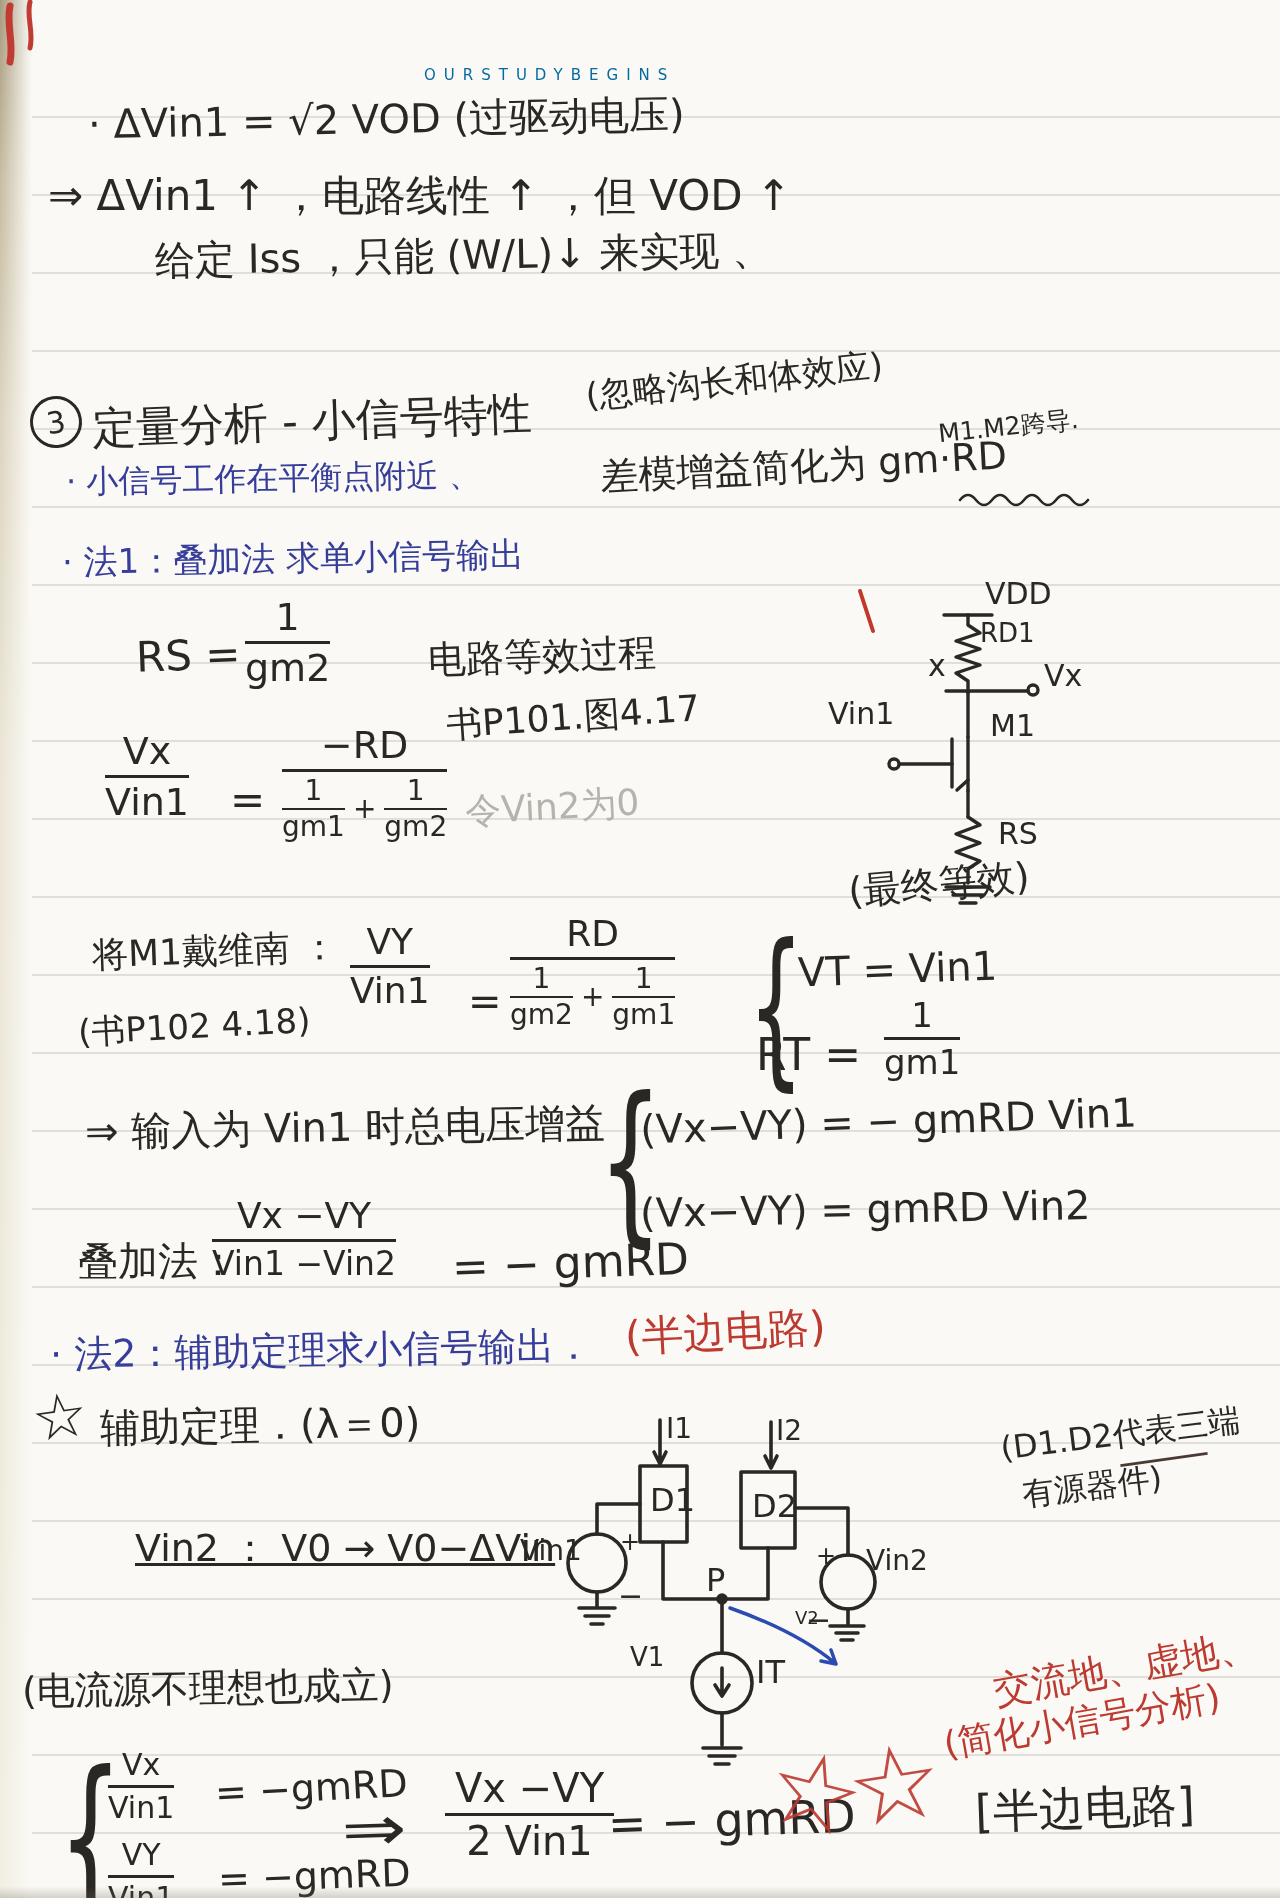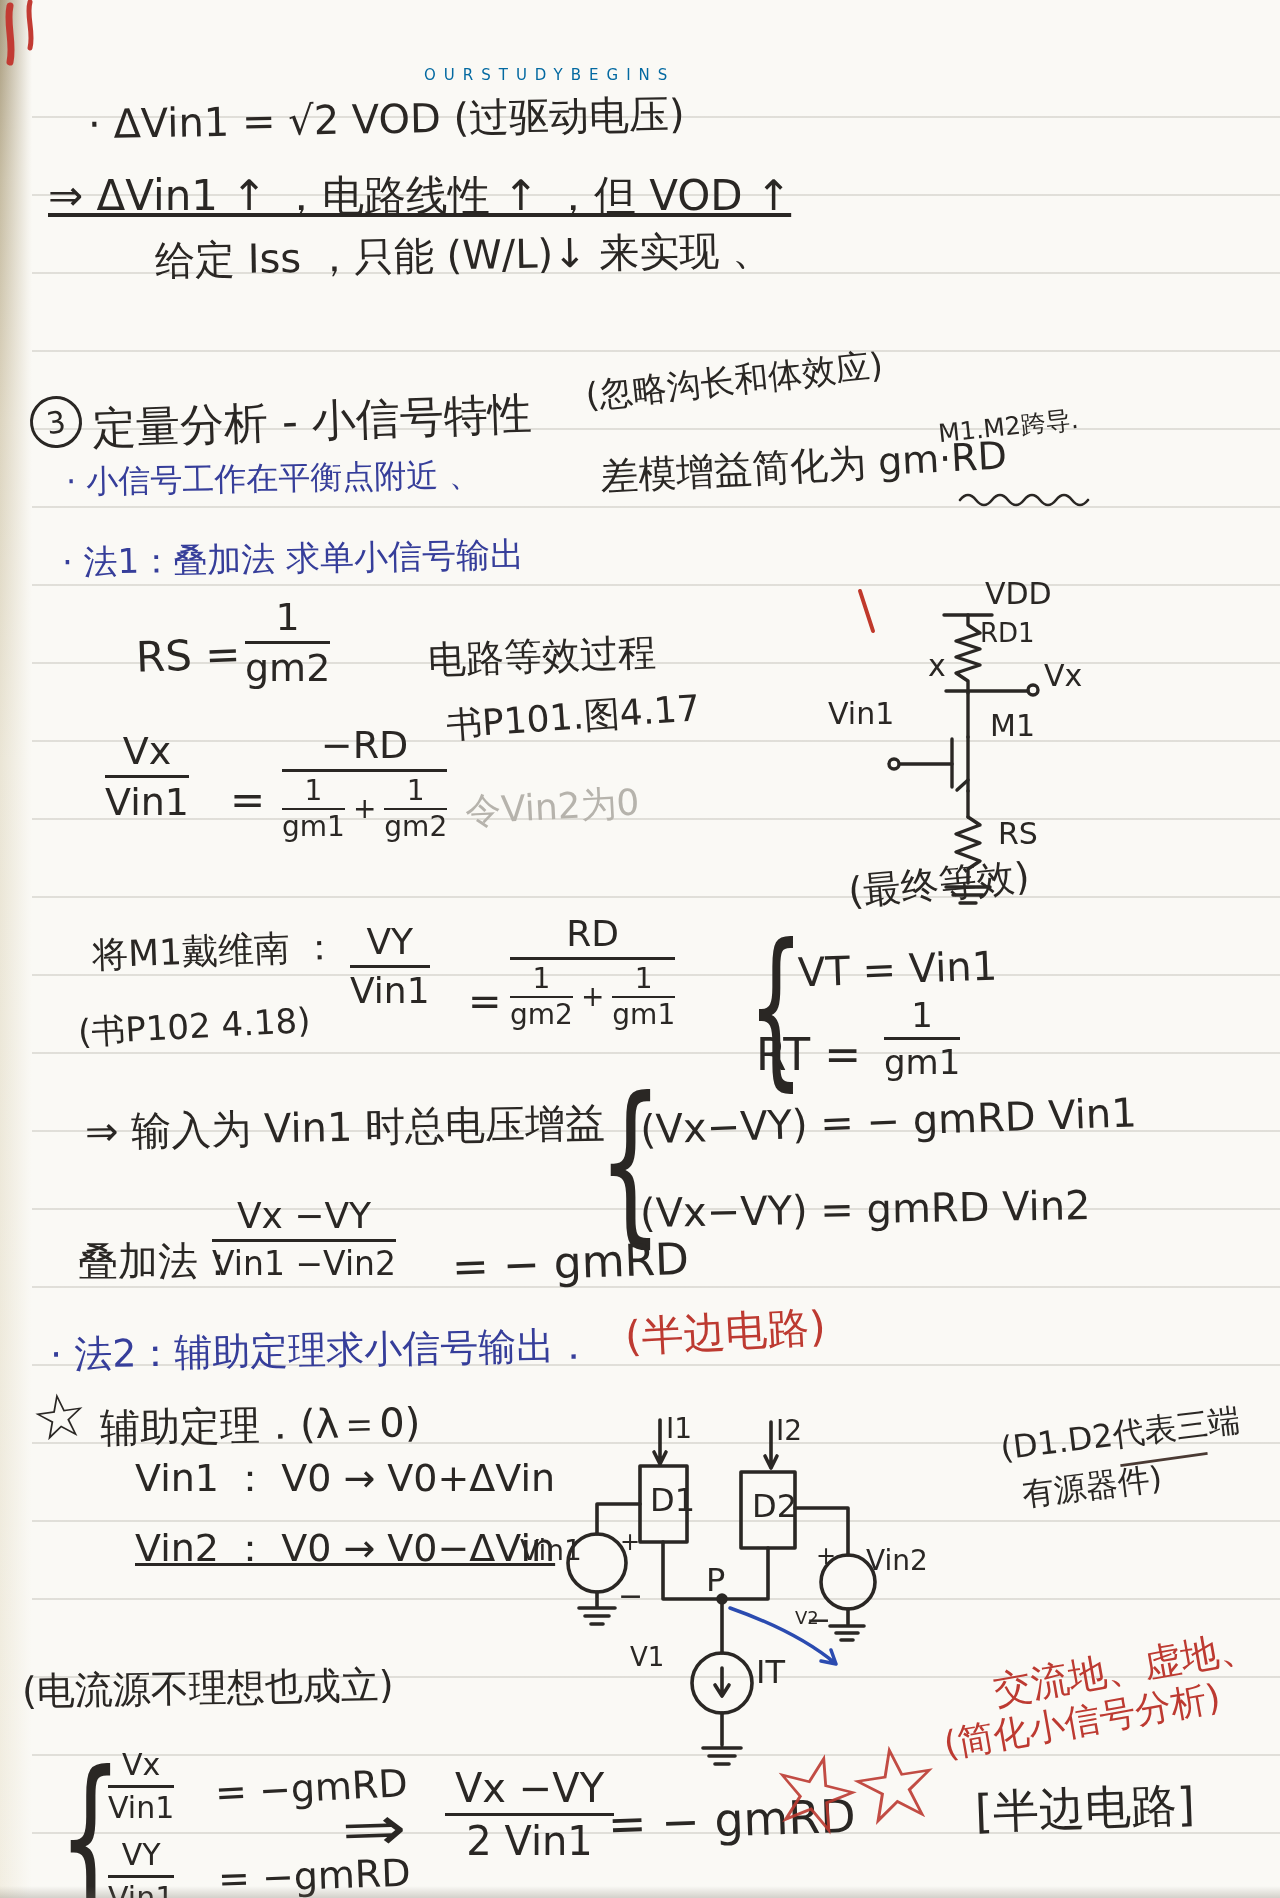--- a/index.html
+++ b/index.html
@@ -40,21 +40,21 @@
   <div class="edge"></div>
 
   <svg style="left:0;top:0" width="60" height="90" viewBox="0 0 60 90">
     <path d="M10 6 C6 24 14 42 10 62" stroke="#c23b33" stroke-width="7" fill="none" stroke-linecap="round"></path>
     <path d="M30 2 C26 16 34 32 30 48" stroke="#c23b33" stroke-width="5" fill="none" stroke-linecap="round"></path>
   </svg>
 
   <div class="wm" style="left:424px;top:66px;">OURSTUDYBEGINS</div>
 
   <div class="t ink" style="left:88px;top:98px;font-size:40px;transform:rotate(-1deg);">· ΔVin1 = √2 VOD (过驱动电压)</div>
-  <div class="t ink" style="left:48px;top:174px;font-size:42px;text-decoration:underline;">⇒ ΔVin1 ↑ ，电路线性 ↑ ，但 VOD ↑</div>
+  <div class="t ink" style="left:48px;top:174px;font-size:42px;">⇒ ΔVin1 ↑ ，电路线性 ↑ ，但 VOD ↑</div>
   <div class="t ink" style="left:155px;top:234px;font-size:40px;transform:rotate(-1deg);">给定 Iss ，只能 (W/L)↓ 来实现 、</div>
 
   <div class="circle-num ink" style="left:30px;top:396px;width:46px;height:46px;font-size:30px;transform:rotate(-8deg);">3</div>
   <div class="t ink" style="left:92px;top:398px;font-size:44px;transform:rotate(-2deg);">定量分析 - 小信号特性</div>
   <div class="t ink" style="left:585px;top:362px;font-size:34px;transform:rotate(-6deg);">(忽略沟长和体效应)</div>
   <div class="t ink" style="left:938px;top:414px;font-size:25px;transform:rotate(-6deg);">M1.M2跨导.</div>
 
   <div class="t blue" style="left:66px;top:462px;font-size:32px;transform:rotate(-1deg);">· 小信号工作在平衡点附近 、</div>
   <div class="t ink" style="left:600px;top:446px;font-size:38px;transform:rotate(-3deg);">差模增益简化为 gm·RD</div>
   <svg style="left:956px;top:486px" width="145" height="22" viewBox="0 0 145 22">
@@ -158,21 +158,20 @@
     <span class="fn">Vx −VY</span>
     <span class="fd" style="font-size:33px;">Vin1 −Vin2</span>
   </div>
   <div class="t ink" style="left:452px;top:1240px;font-size:44px;transform:rotate(-2deg);">= − gmRD</div>
 
   <div class="t blue" style="left:50px;top:1330px;font-size:38px;transform:rotate(-1deg);">· 法2：辅助定理求小信号输出．</div>
   <div class="t red" style="left:625px;top:1310px;font-size:42px;transform:rotate(-3deg);">(半边电路)</div>
 
   <div class="t ink" style="left:32px;top:1384px;font-size:62px;transform:rotate(-8deg);">☆</div>
   <div class="t ink" style="left:100px;top:1404px;font-size:40px;transform:rotate(-1deg);">辅助定理．(λ＝0)</div>
-  <div class="t ink" style="left:135px;top:1458px;font-size:38px;">Vin1 ： V0 → V0+ΔVin</div>
   <div class="t ink" style="left:135px;top:1528px;font-size:38px;text-decoration:underline;">Vin2 ： V0 → V0−ΔVin</div>
 
   <div class="t ink" style="left:22px;top:1668px;font-size:38px;transform:rotate(-1deg);">(电流源不理想也成立)</div>
 
   <div class="t ink" style="left:1000px;top:1418px;font-size:32px;transform:rotate(-7deg);">(D1.D2代表三端</div>
   <div class="t ink" style="left:1022px;top:1470px;font-size:32px;transform:rotate(-7deg);">有源器件)</div>
   <div class="uline" style="left:1120px;top:1458px;width:88px;transform:rotate(-8deg);"></div>
 
   <svg style="left:500px;top:1400px" width="470" height="390" viewBox="0 0 470 390">
     <g stroke="#2a2724" stroke-width="3.6" fill="none" stroke-linecap="round" stroke-linejoin="round">

